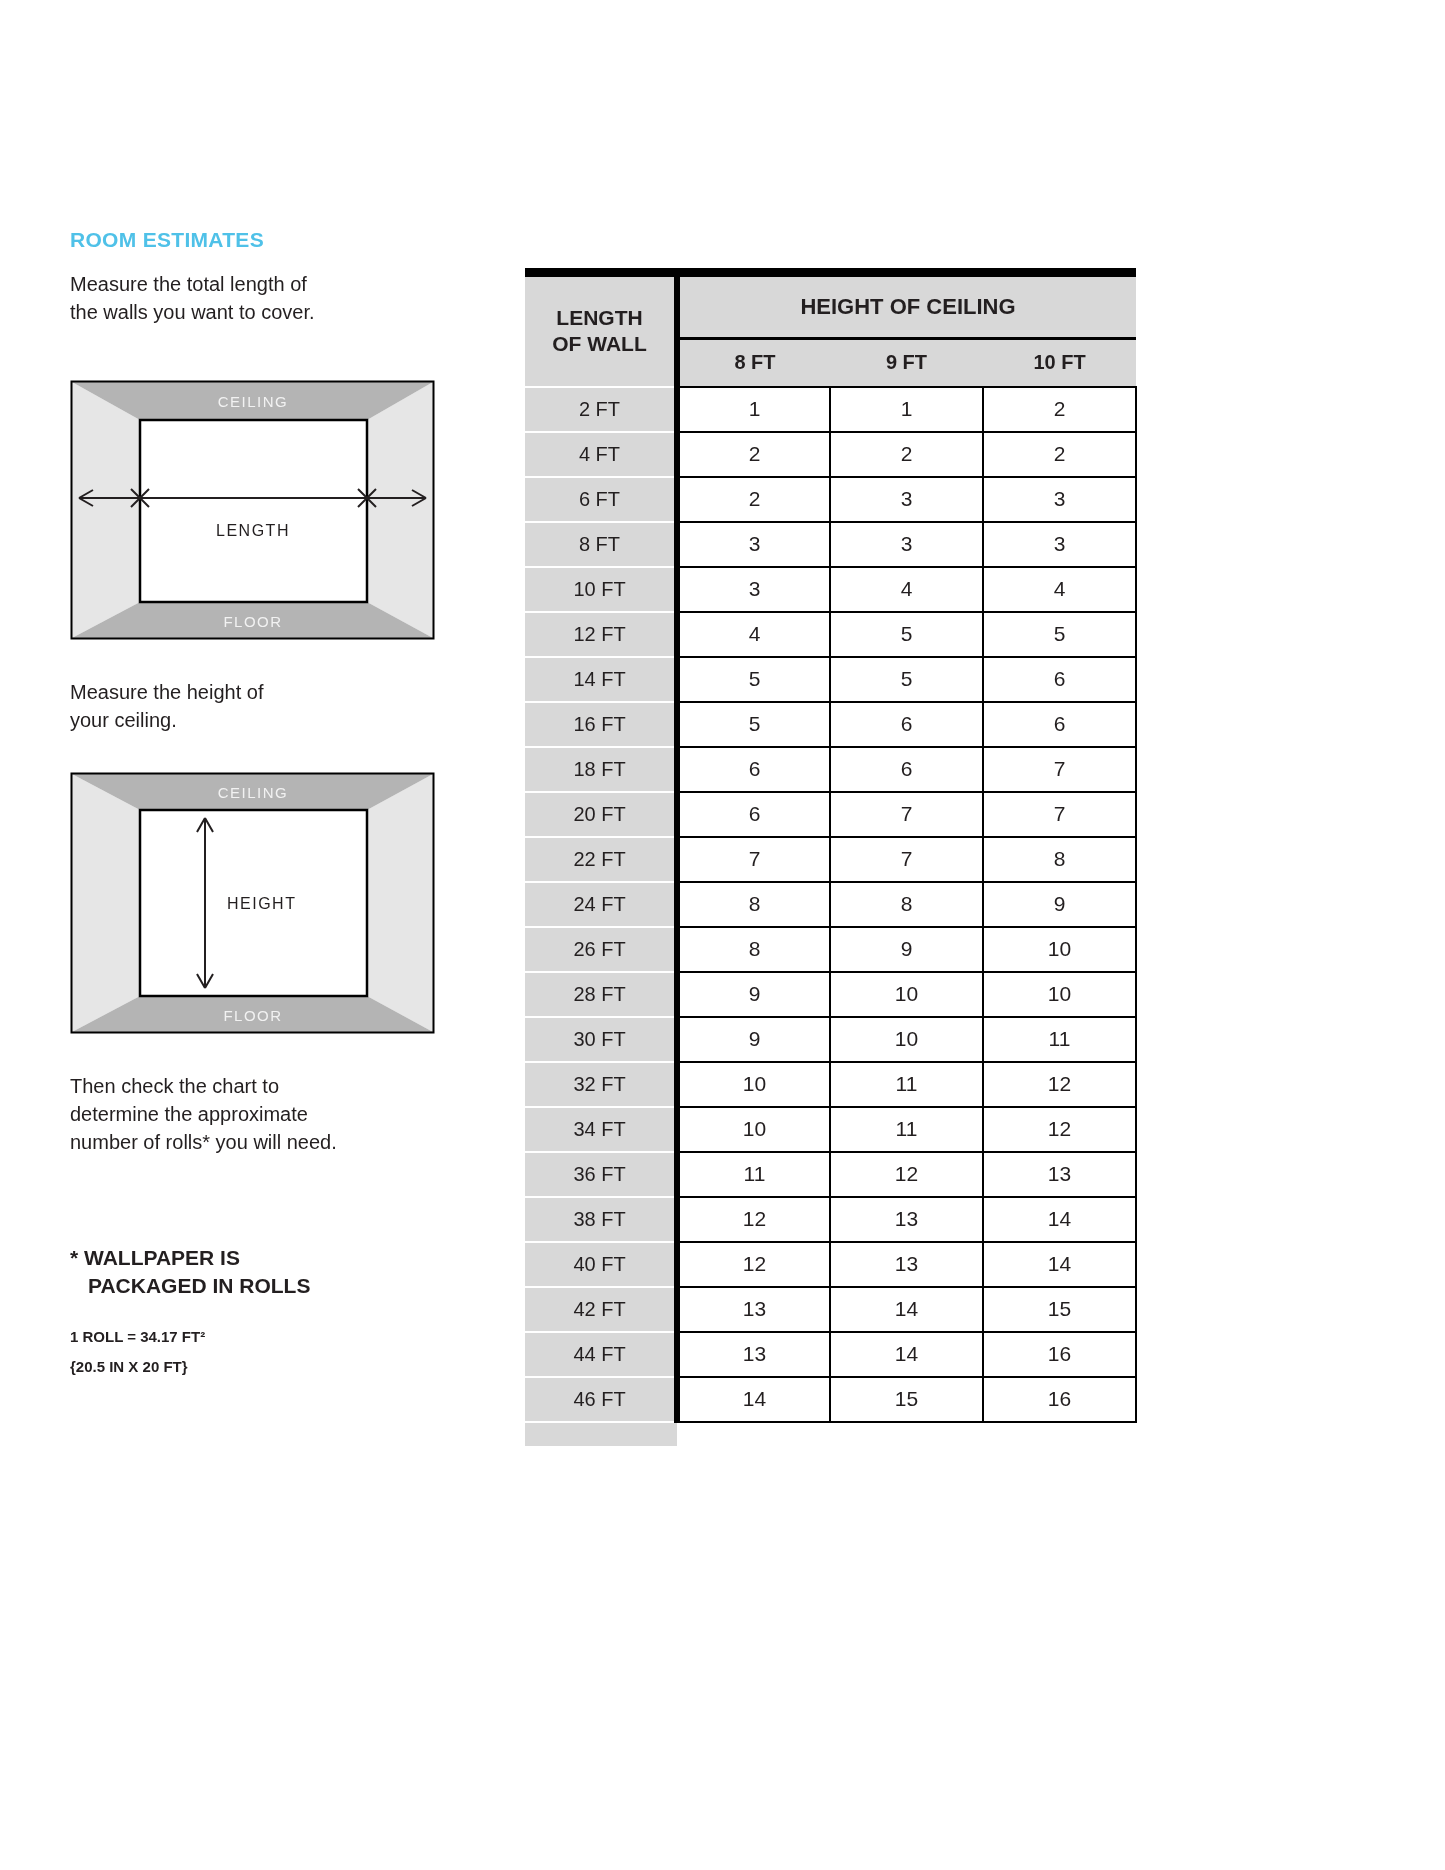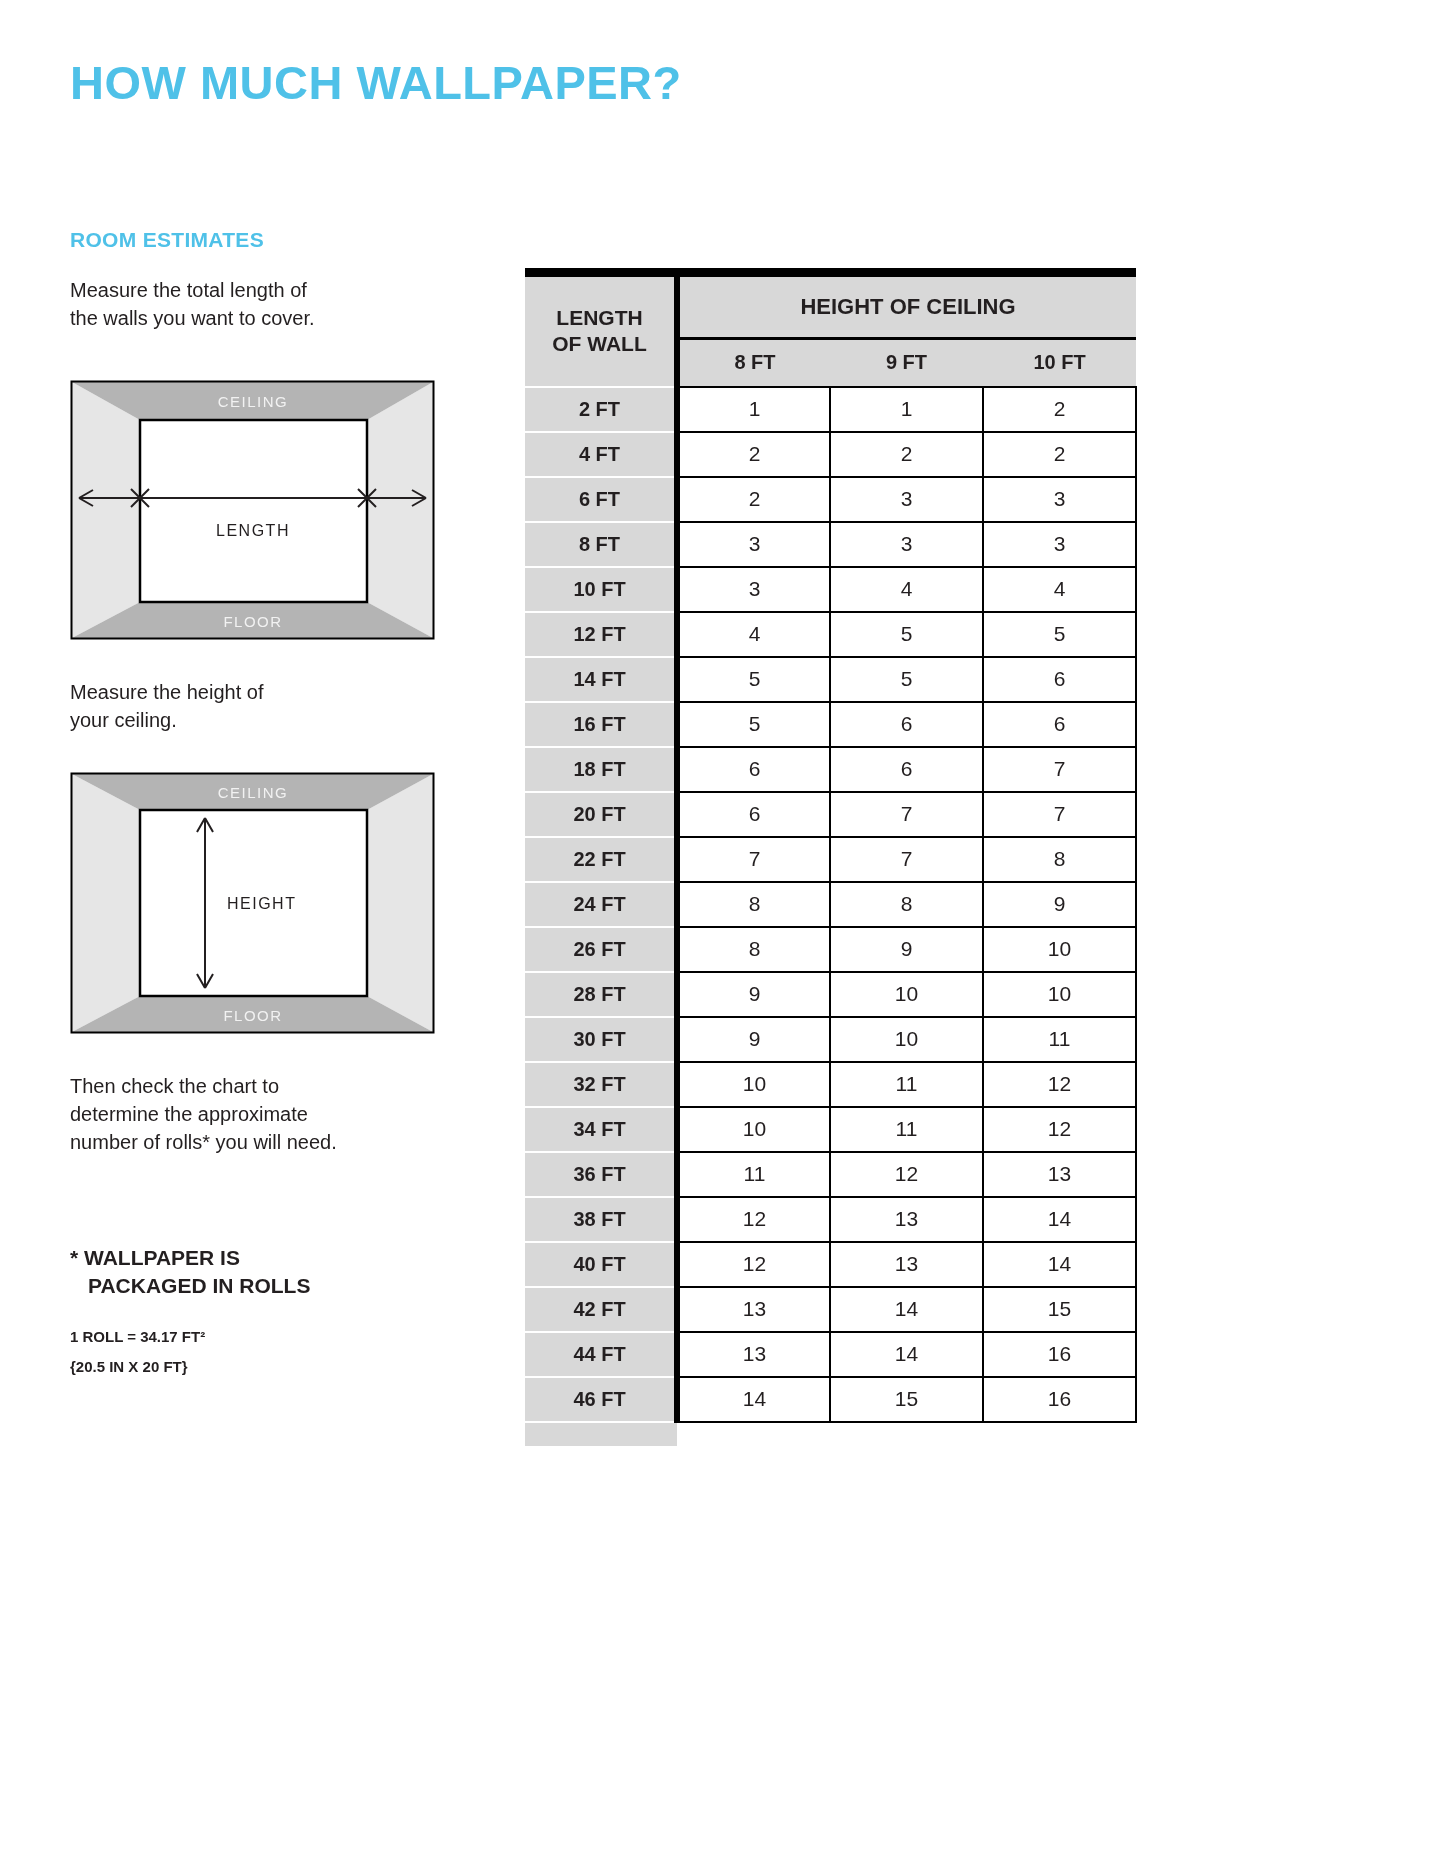--- a/index.html
+++ b/index.html
@@ -46,21 +46,21 @@
     text-align: center;
   }
   .body-text {
     position: absolute;
     left: 70px;
     font-size: 20px;
     line-height: 28px;
     color: var(--ink);
   }
   .body-text div { white-space: nowrap; }
-  .step1 { top: 276px; }
+  .step1 { top: 270px; }
   .step2 { top: 678px; }
   .step3 { top: 1072px; }
   .footnote {
     position: absolute;
     left: 70px; top: 1244px;
     font-size: 21px;
     font-weight: bold;
     line-height: 28px;
   }
   .footnote .indent { padding-left: 18px; }
@@ -128,21 +128,21 @@
     border-bottom: 3px solid #000000;
   }
   .ft-header {
     background: var(--cell-gray);
     font-weight: bold;
     font-size: 20px;
     height: 48px;
   }
   .label-cell {
     background: var(--cell-gray);
-    font-weight: bold;
+    font-weight: normal;
     font-size: 20px;
     height: 45px;
     border-right: 6px solid #000000;
     border-bottom: 2px solid #ffffff;
   }
   .value-cell {
     background: #ffffff;
     font-size: 21px;
     height: 45px;
     border: 2px solid #000000;
@@ -151,21 +151,20 @@
     background: var(--cell-gray);
     height: 24px;
   }
   .tail-empty { background: #ffffff; }
 </style>
 </head>
 <body>
 
 <div class="page">
 
-  <h1 class="title">HOW MUCH WALLPAPER?</h1>
 
   <h2 class="section-heading room-heading">ROOM ESTIMATES</h2>
 
   <div class="body-text step1">
     <div>Measure the total length of</div>
     <div>the walls you want to cover.</div>
   </div>
 
   <svg class="diagram diagram1" width="365" height="260" viewBox="0 0 365 260">
     <polygon class="wall" points="2,2 70,40 70,222 2,258"></polygon>

